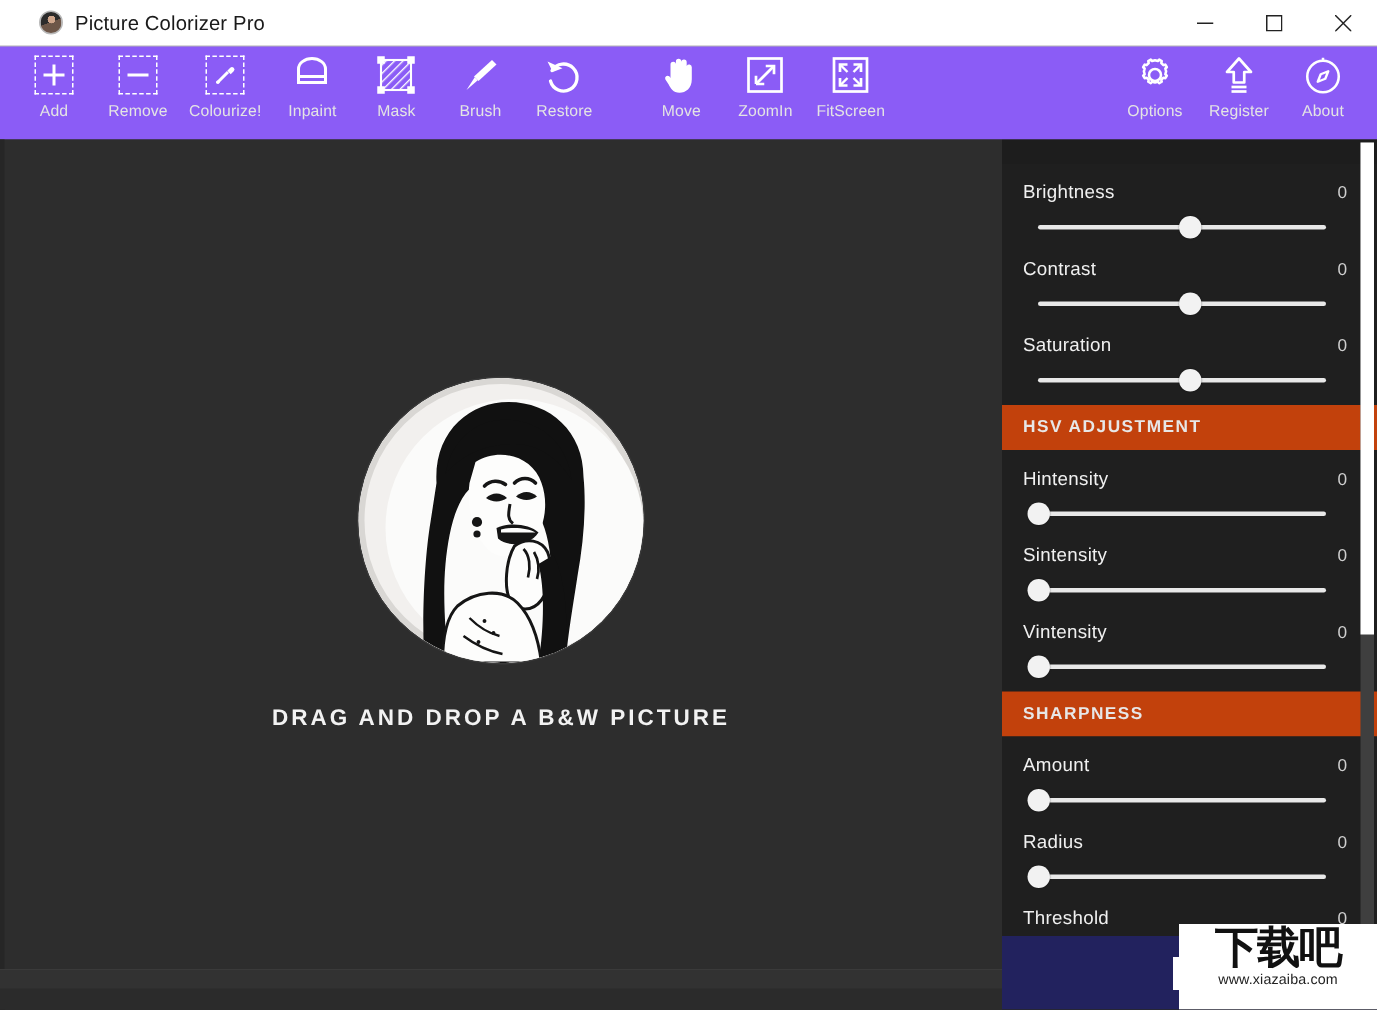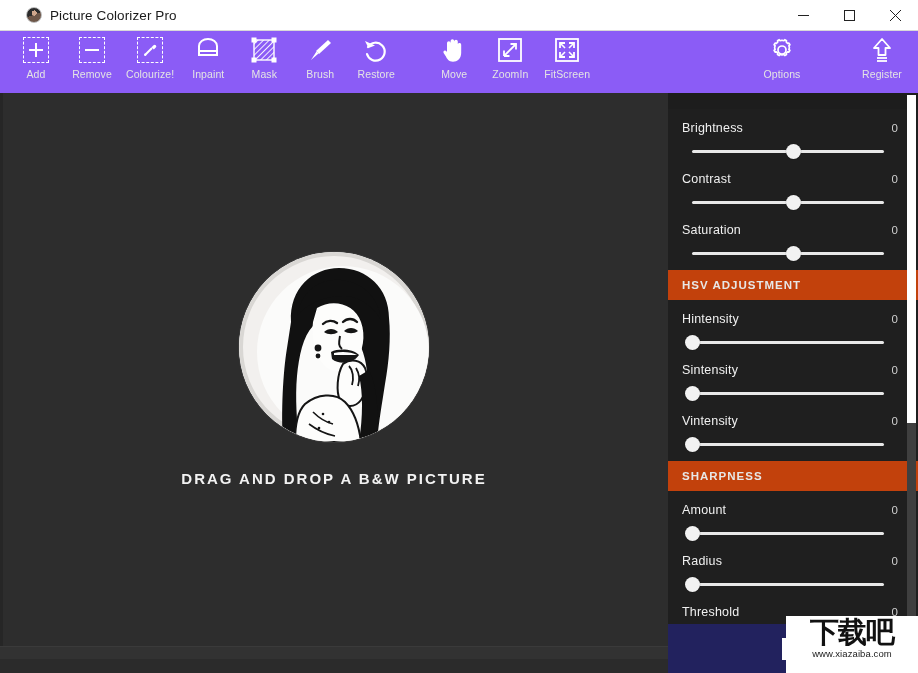--- a/index.html
+++ b/index.html
@@ -31,21 +31,21 @@
     color:#222;font-size:13px;line-height:1;background:transparent;
   }
   .winbtn svg{display:block;}
 
   
   .toolbar{
     position:absolute;left:0;top:31px;width:918px;height:62px;
     background:#8b5cf6;box-sizing:border-box;
   }
   .tools-left{position:absolute;left:8px;top:0;height:62px;display:flex;align-items:flex-start;}
-  .tools-right{position:absolute;right:8px;top:0;height:62px;display:flex;align-items:flex-start;gap:44px;}
+  .tools-right{position:absolute;right:8px;top:0;height:62px;display:flex;align-items:flex-start;}
   .tool{
     width:auto;min-width:44px;padding:0 6px;height:58px;margin-top:3px;
     display:flex;flex-direction:column;align-items:center;justify-content:flex-start;
     color:#e9e9e9;cursor:default;
   }
   .tool .ic{height:32px;display:flex;align-items:center;justify-content:center;margin-bottom:2px;}
   .tool .lbl{font-size:10.5px;color:#e4e4e4;white-space:nowrap;letter-spacing:.1px;}
   .tool.gap{margin-left:22px;}
   .dashbox{
     width:26px;height:26px;border:1.6px dashed #ffffff;
@@ -296,20 +296,30 @@
         <div class="ic">
           <svg width="28" height="28" viewBox="0 0 28 28">
             <path d="M14 3 L22 12 L17.5 12 L17.5 19 L10.5 19 L10.5 12 L6 12 Z" fill="none" stroke="#fff" stroke-width="1.8" stroke-linejoin="round"></path>
             <line x1="9" y1="22" x2="19" y2="22" stroke="#fff" stroke-width="1.8"></line>
             <line x1="9" y1="25" x2="19" y2="25" stroke="#fff" stroke-width="1.8"></line>
           </svg>
         </div>
         <div class="lbl">Register</div>
       </div>
 
+      <div class="tool">
+        <div class="ic">
+          <svg width="28" height="28" viewBox="0 0 28 28">
+            <circle cx="14" cy="15" r="10.5" fill="none" stroke="#fff" stroke-width="1.7"></circle>
+            <line x1="14" y1="2.5" x2="14" y2="5" stroke="#fff" stroke-width="1.7"></line>
+            <path d="M17.5 11.5 L12.5 13.5 L10.5 18.5 L15.5 16.5 Z" fill="none" stroke="#fff" stroke-width="1.6" stroke-linejoin="round"></path>
+          </svg>
+        </div>
+        <div class="lbl">About</div>
+      </div>
     </div>
   </div>
 
   <div class="canvas">
     <div class="drop">
       <div class="portrait">
         <svg viewBox="0 0 190 190" xmlns="http://www.w3.org/2000/svg">
           <defs>
             <clipPath id="circ">
                 <circle cx="95" cy="95" r="95"></circle>

